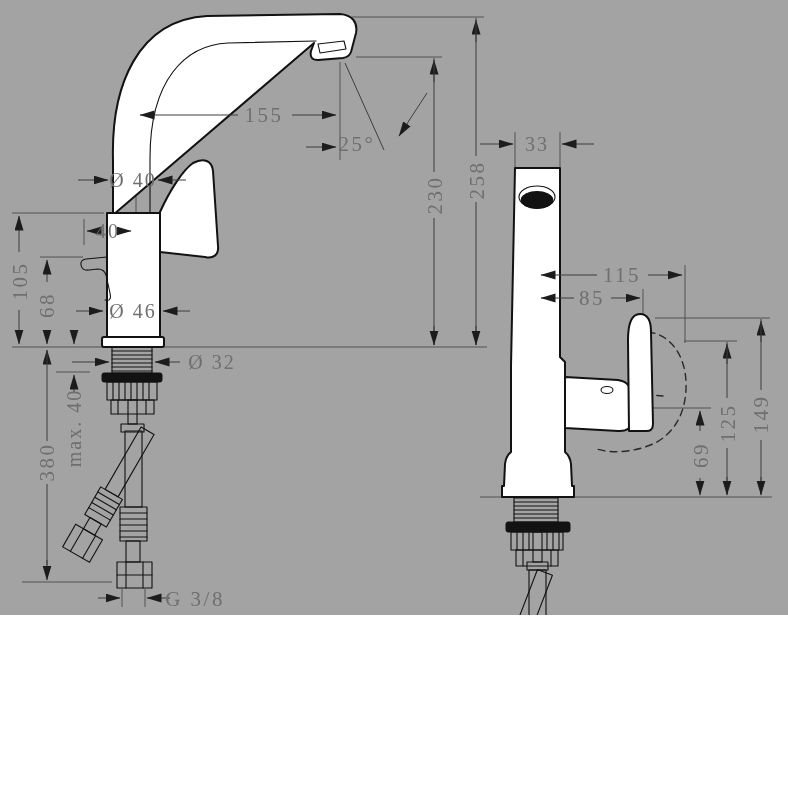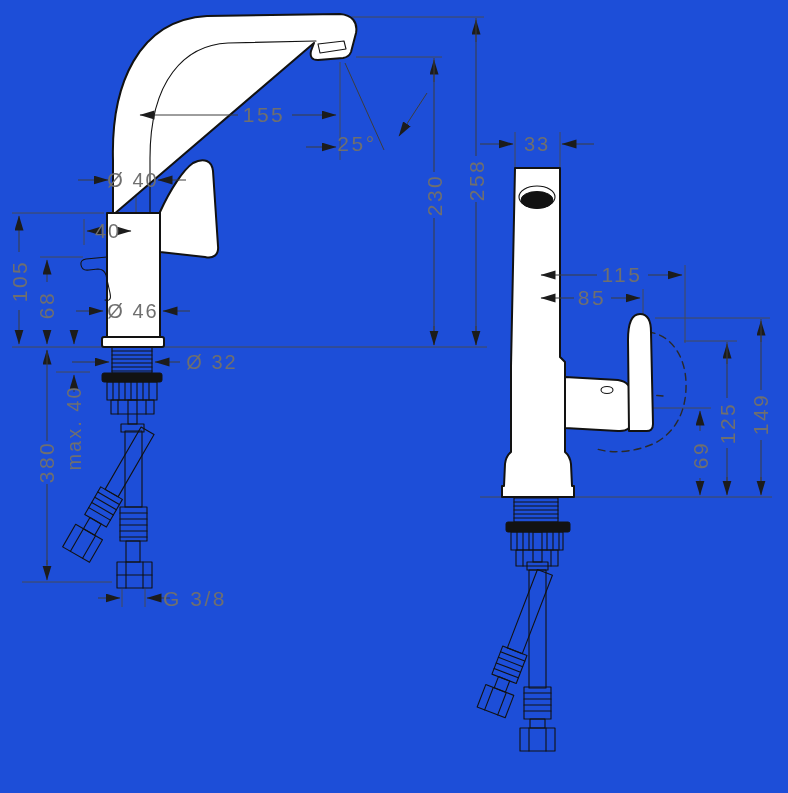--- a/index.html
+++ b/index.html
@@ -1,17 +1,17 @@
 <!DOCTYPE html>
 <html><head>
 <meta charset="utf-8">
 <style>
   html,body{margin:0;padding:0;background:#ffffff;}
-  .stage{width:788px;height:793px;background:#1d4ed8;position:relative;overflow:hidden;
-         font-family:Liberation Sans, sans-serif;}
+  .stage{width:788px;height:615px;background:#a3a3a3;position:relative;overflow:hidden;
+         font-family:Liberation Serif, serif;}
   svg{display:block;}
   
   .outline{fill:#ffffff;stroke:#121212;stroke-width:2;stroke-linejoin:round;stroke-linecap:round;}
   .thin{fill:none;stroke:#121212;stroke-width:1.1;stroke-linejoin:round;stroke-linecap:round;}
   .blk{fill:#121212;stroke:#121212;stroke-width:1;}
   .dashed{fill:none;stroke:#2a2a2a;stroke-width:1.4;stroke-dasharray:7 5;stroke-linecap:round;}
   
   .dim line, .dim path.dl{stroke:#3d3d3d;stroke-width:1;fill:none;}
   .dim .ext{stroke:#4a4a4a;stroke-width:0.9;}
   text.dim-text{fill:#6f6f6f;font-size:21px;letter-spacing:2.5px;}

